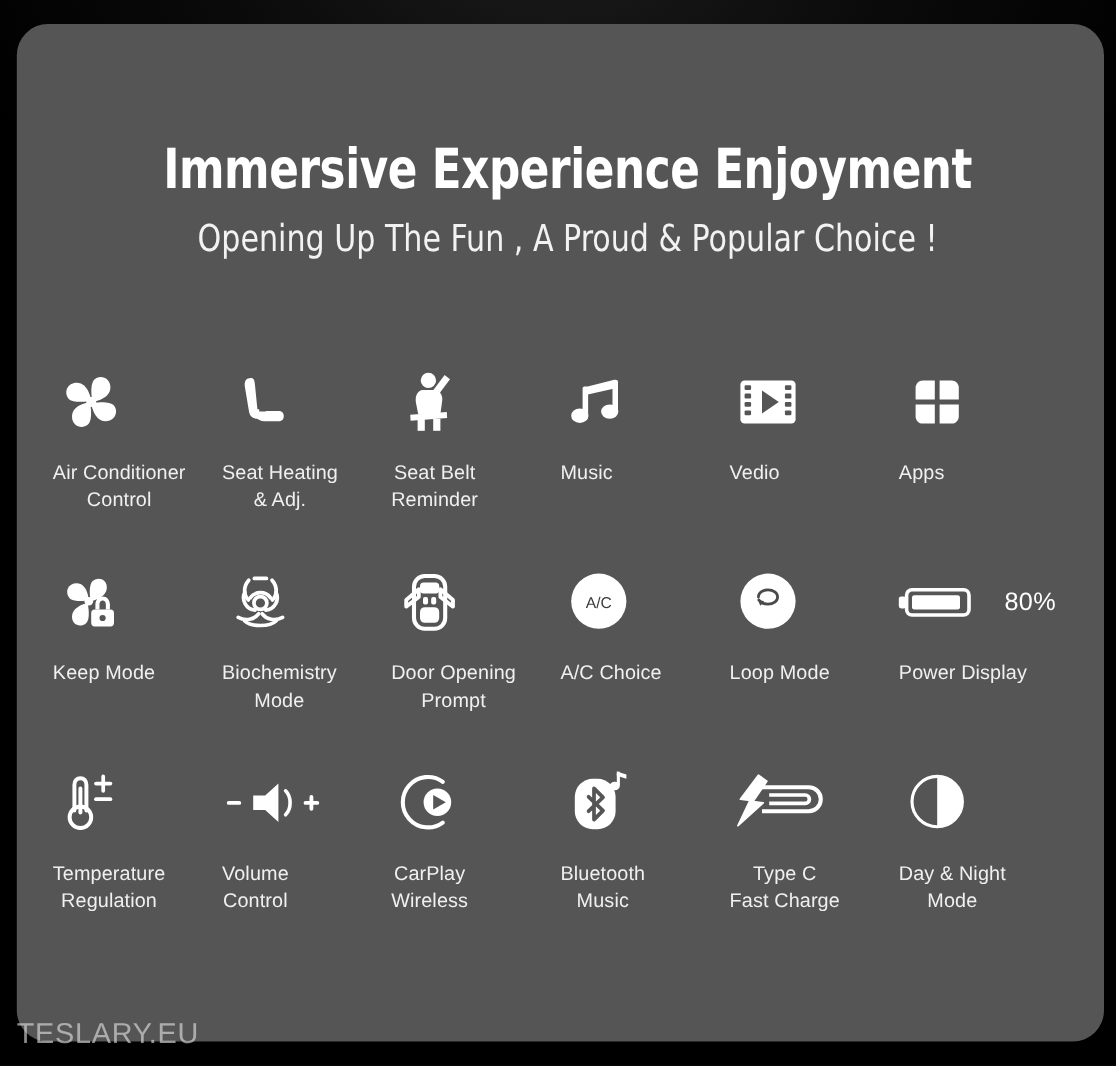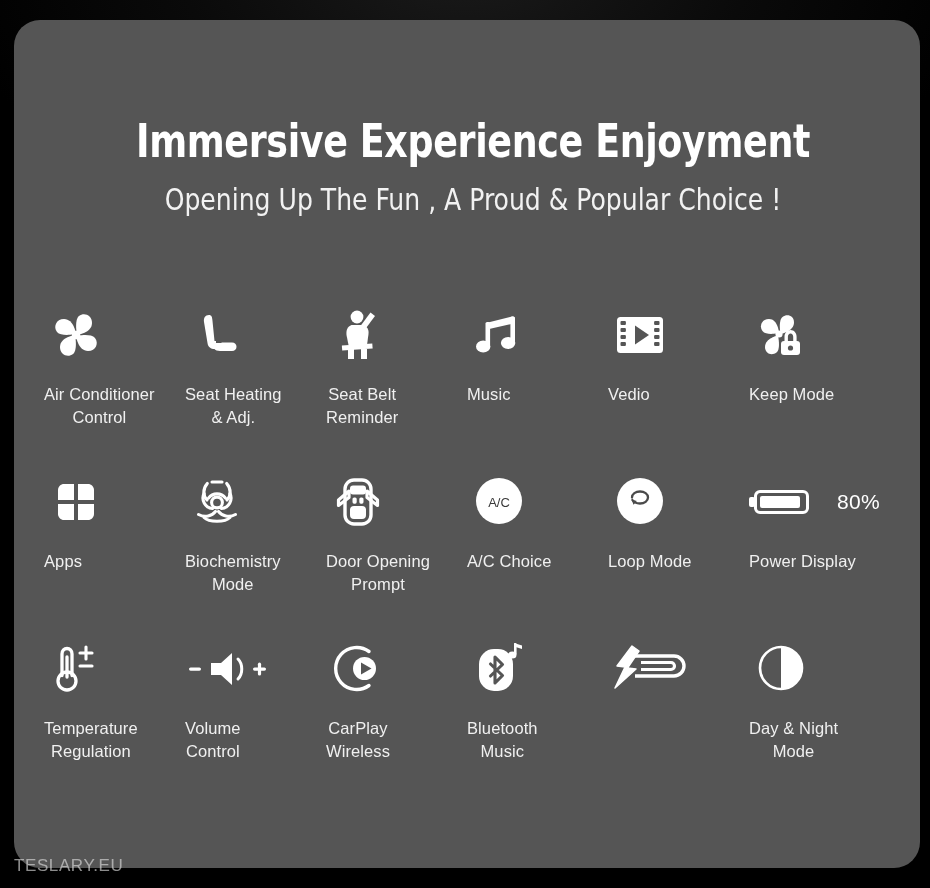--- a/index.html
+++ b/index.html
@@ -95,21 +95,21 @@
   }
 
   
   .batwrap { display:flex; align-items:center; gap:26px; }
   .batpct { font-size:21px; color:#ffffff; letter-spacing:0.3px; }
 
   
   #watermark {
     position:absolute;
     left:14px; bottom:12px;
-    font-size:17px;
+    font-size:24px;
     letter-spacing:0.6px;
     color:rgba(226,226,226,0.62);
     pointer-events:none;
   }
 </style>
 </head>
 <body>
 
 <div id="stage">
 
@@ -191,43 +191,43 @@
               <path d="M27 22.5 L41 32 L27 41.5 Z"></path>
             </g>
           </svg>
         </div>
         <div class="cap">Vedio</div>
       </div>
 
       <div class="cell">
         <div class="glyph">
           <svg width="64" height="64" viewBox="0 0 64 64" fill="#fff">
+            <path d="M30 14 L30 30 L14 30 L14 20 C14 16.7 16.7 14 20 14 Z"></path>
+            <path d="M34 14 L44 14 C47.3 14 50 16.7 50 20 L50 30 L34 30 Z"></path>
+            <path d="M30 34 L30 50 L20 50 C16.7 50 14 47.3 14 44 L14 34 Z"></path>
+            <path d="M34 34 L50 34 L50 44 C50 47.3 47.3 50 44 50 L34 50 Z"></path>
+          </svg>
+        </div>
+        <div class="cap">Apps</div>
+      </div>
+
+      <div class="cell">
+        <div class="glyph">
+          <svg width="64" height="64" viewBox="0 0 64 64" fill="#fff">
             <path d="M30 30 C30 30 29 16 20 16 C12.5 16 10 23 13.5 28 C17 33 30 30 30 30 Z"></path>
             <path d="M31.5 31 C31.5 31 45 28.5 45 19.5 C45 12.5 38 10.5 33.5 14 C29 17.5 31.5 31 31.5 31 Z"></path>
             <path d="M29 32.5 C29 32.5 16 35 16 44 C16 51 23 53 27.5 49.5 C32 46 29 32.5 29 32.5 Z"></path>
             <circle cx="30" cy="31" r="3.6"></circle>
             <path d="M31 36 L31 40 L29 40 L29 33 C31 34.5 31 36 31 36 Z" opacity="0"></path>
             <rect x="32" y="38" width="19" height="14" rx="3"></rect>
             <path d="M35.5 38 L35.5 33.8 C35.5 29.8 38.2 27 41.6 27 C45 27 47.6 29.8 47.6 33.8 L47.6 38 L44.2 38 L44.2 33.8 C44.2 31.8 43.1 30.5 41.6 30.5 C40 30.5 38.9 31.8 38.9 33.8 L38.9 38 Z"></path>
             <circle cx="41.5" cy="45" r="2.6" fill="#555"></circle>
           </svg>
         </div>
         <div class="cap">Keep Mode</div>
-      </div>
-
-      <div class="cell">
-        <div class="glyph">
-          <svg width="64" height="64" viewBox="0 0 64 64" fill="#fff">
-            <path d="M30 14 L30 30 L14 30 L14 20 C14 16.7 16.7 14 20 14 Z"></path>
-            <path d="M34 14 L44 14 C47.3 14 50 16.7 50 20 L50 30 L34 30 Z"></path>
-            <path d="M30 34 L30 50 L20 50 C16.7 50 14 47.3 14 44 L14 34 Z"></path>
-            <path d="M34 34 L50 34 L50 44 C50 47.3 47.3 50 44 50 L34 50 Z"></path>
-          </svg>
-        </div>
-        <div class="cap">Apps</div>
       </div>
 
       <div class="cell">
         <div class="glyph">
           <svg width="64" height="64" viewBox="0 0 64 64" fill="none" stroke="#fff" stroke-width="3.1" stroke-linecap="round">
             <circle cx="32" cy="32.5" r="5.4"></circle>
             <path d="M23.5 28.2 A10.5 10.5 0 0 1 40.5 28.2"></path>
             <path d="M27.5 38.5 A10.5 10.5 0 0 1 19 23.5"></path>
             <path d="M45 23.5 A10.5 10.5 0 0 1 36.5 38.5"></path>
             <path d="M22.3 13.5 C17.5 19 18 26 22 30"></path>
@@ -358,20 +358,22 @@
       </div>
 
       <div class="cell">
         <div class="glyph">
           <svg width="86" height="50" viewBox="0 0 86 50">
             <path d="M24 2 L9 22 L17 23 L7 44 L28 25 L19.5 24 L31 7 Z" fill="#fff" stroke="#fff" stroke-width="1.5" stroke-linejoin="round"></path>
             <path d="M27 12 L66 12 A10 10 0 0 1 66 32 L27 32" fill="none" stroke="#fff" stroke-width="3.4" stroke-linejoin="round"></path>
             <path d="M33 18.5 L63 18.5 A3 3 0 0 1 63 25.5 L33 25.5" fill="none" stroke="#fff" stroke-width="3.1" stroke-linejoin="round"></path>
           </svg>
         </div>
+        <div class="cap">Type C
+Fast Charge</div>
       </div>
 
       <div class="cell">
         <div class="glyph">
           <svg width="64" height="64" viewBox="0 0 64 64">
             <circle cx="32" cy="31" r="21" fill="#fff"></circle>
             <path d="M32 10 A21 21 0 0 0 32 52 Z" fill="#555"></path>
             <circle cx="32" cy="31" r="21" fill="none" stroke="#fff" stroke-width="2.6"></circle>
           </svg>
         </div>

